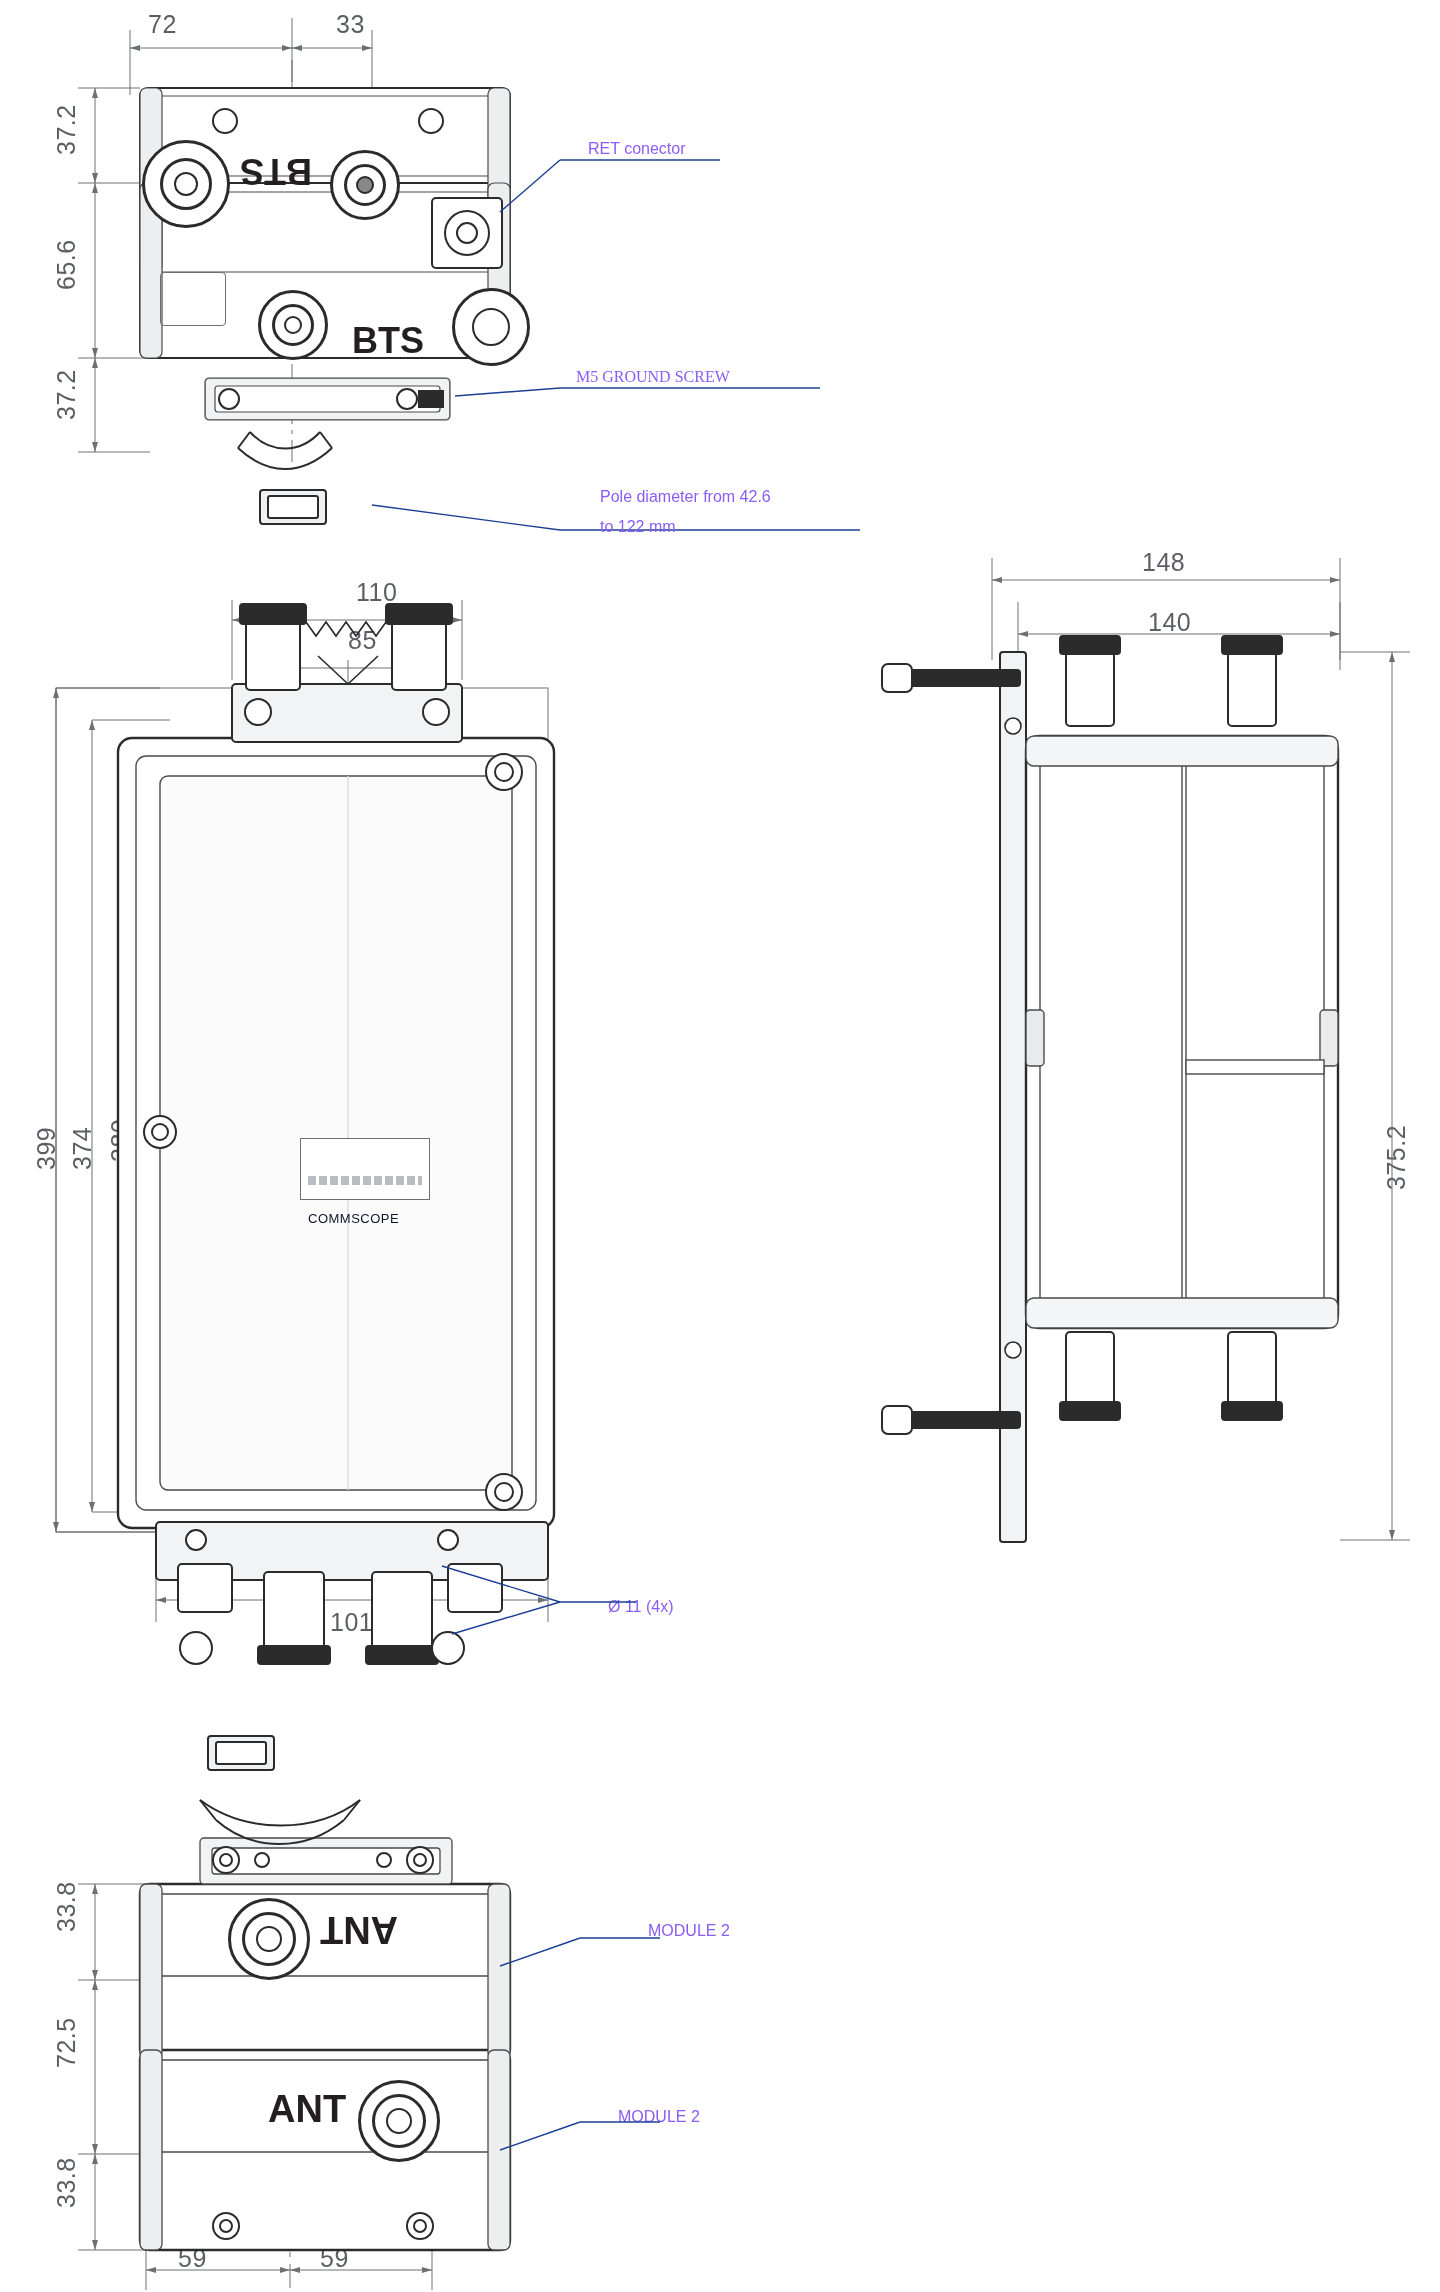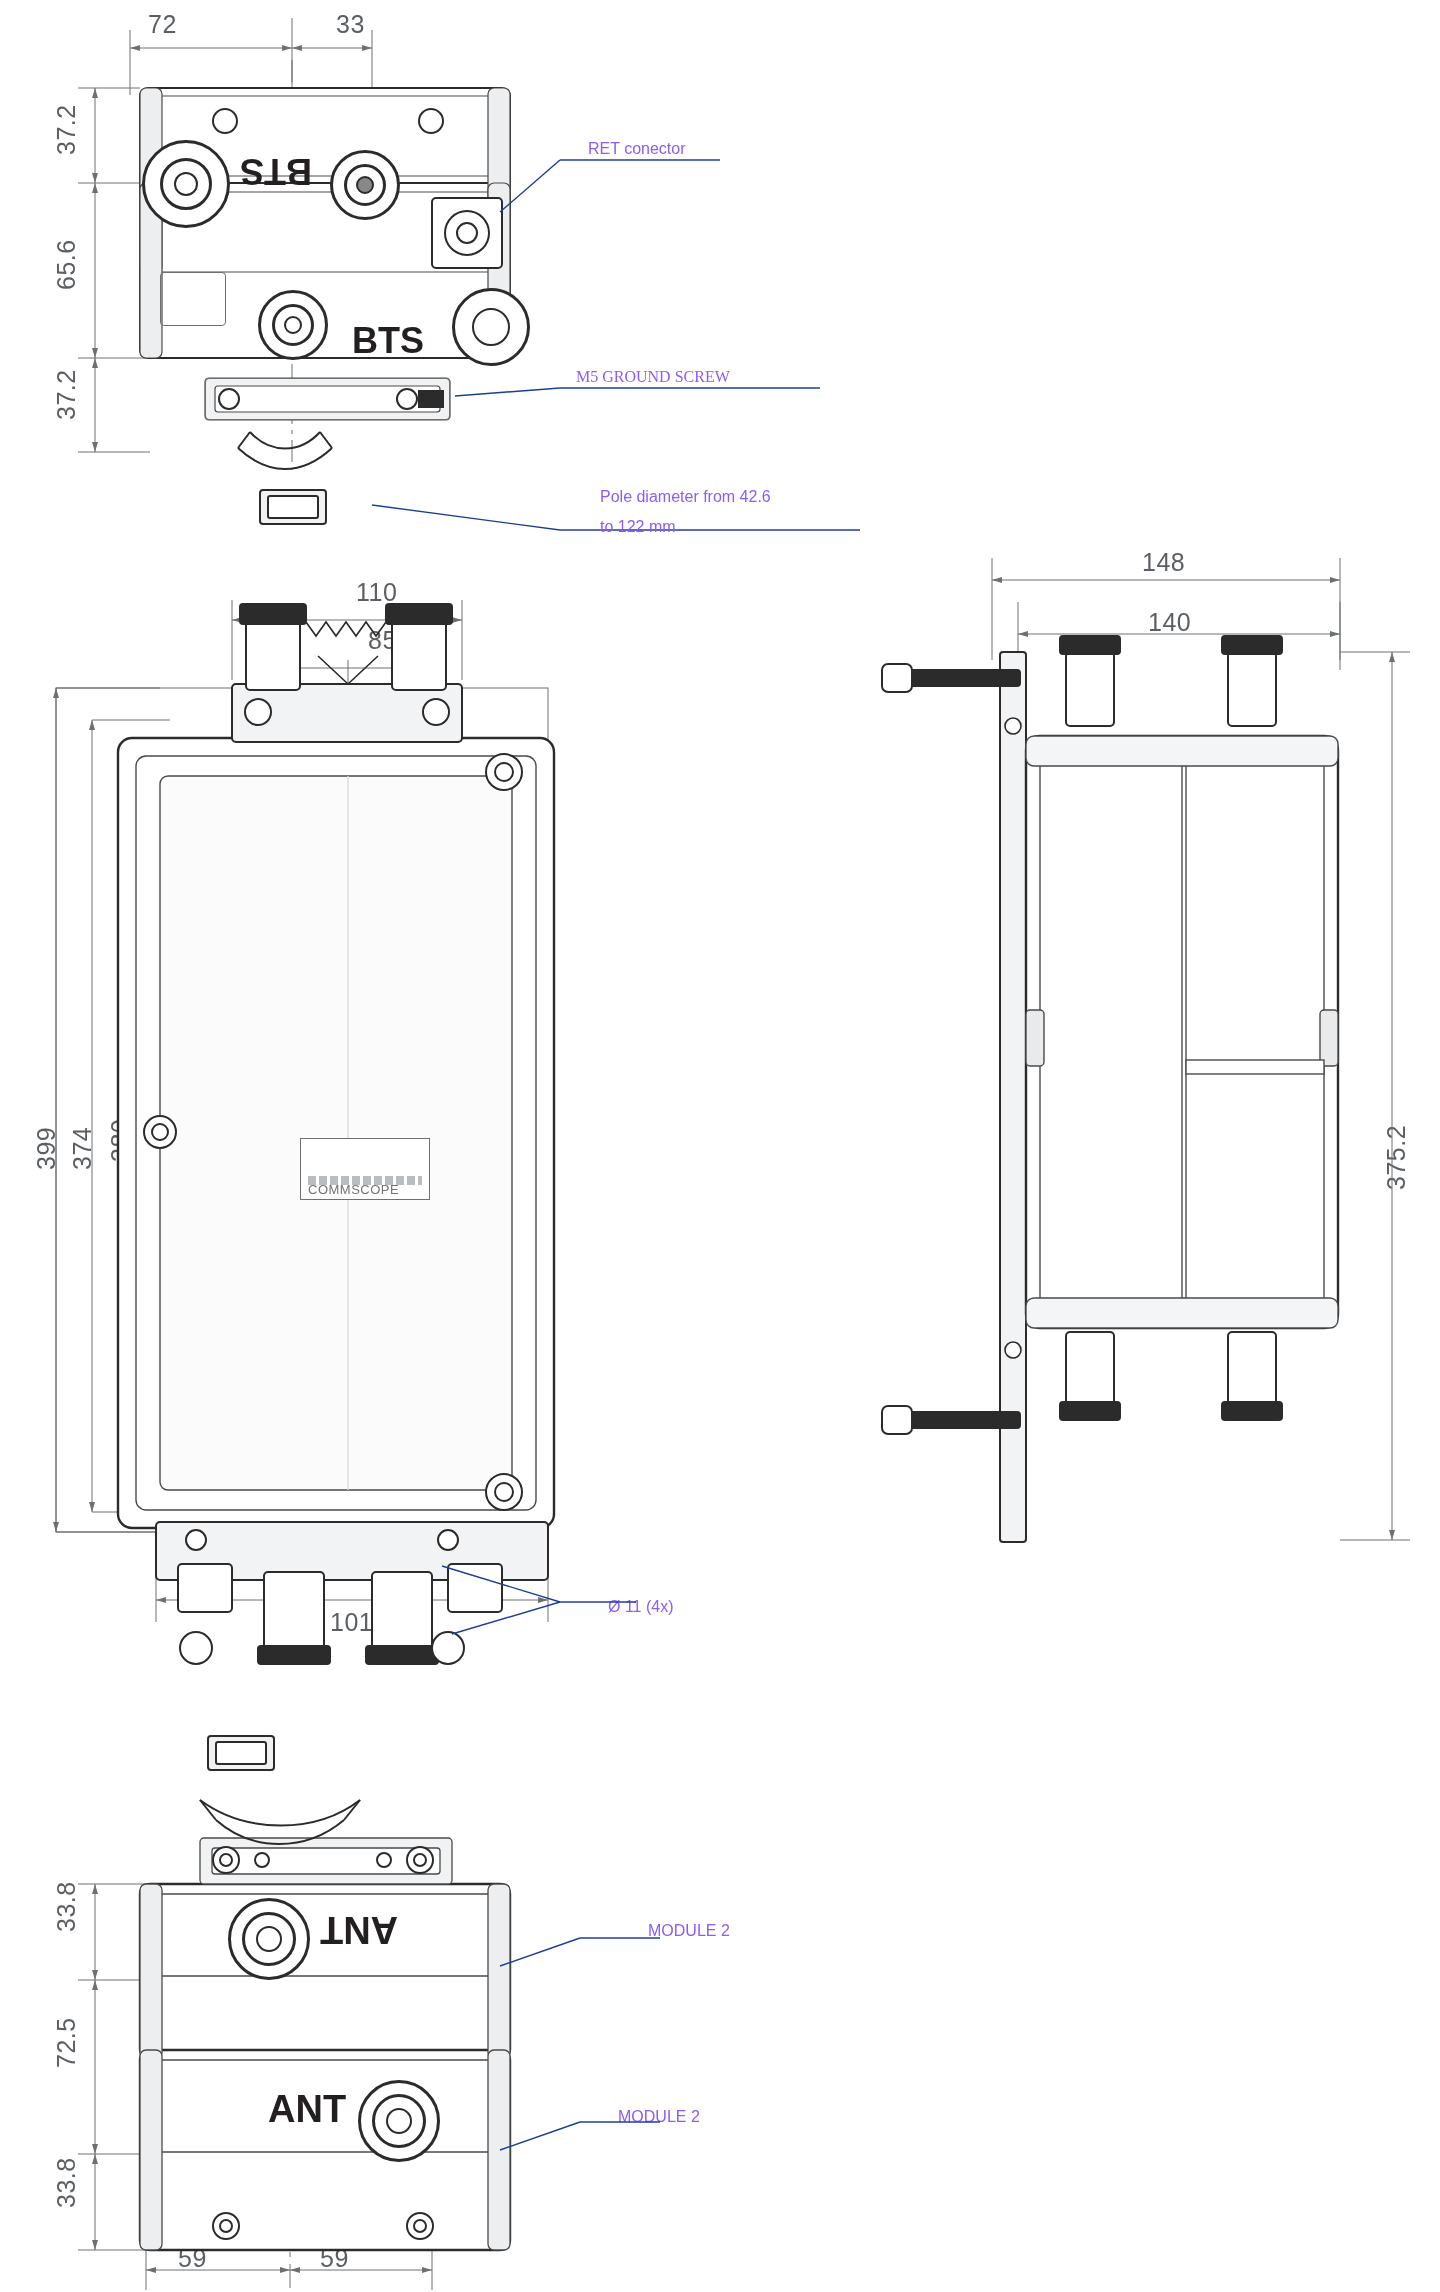--- a/index.html
+++ b/index.html
@@ -144,21 +144,21 @@
         <path d="M8,28 C38,56 72,56 102,28"></path>
         <rect x="30" y="70" width="66" height="34" rx="3" fill="#f0f1f3"></rect>
         <rect x="38" y="76" width="50" height="22" rx="2" fill="#ffffff"></rect>
       </g>
     </svg>
   </div>
 
   <div>
 
     <div class="dim" style="left:356px;top:578px;">110</div>
-    <div class="dim" style="left:368px;top:626px;">85</div>
+    <div class="dim" style="left:348px;top:626px;">85</div>
     <div class="dim rotv" style="left:32px;top:1170px;">399</div>
     <div class="dim rotv" style="left:68px;top:1170px;">374</div>
     <div class="dim rotv" style="left:106px;top:1162px;">280</div>
     <div class="dim" style="left:330px;top:1608px;">101</div>
     <div class="note" style="left:608px;top:1598px;">Ø 11 (4x)</div>
 
     <svg width="900" height="1200" style="left:0px;top:560px;">
       <g stroke="#6c7073" stroke-width="1" fill="none">
 
         <line x1="232" y1="40" x2="232" y2="120"></line>
@@ -262,21 +262,21 @@
         <circle cx="448" cy="980" r="10"></circle>
       </g>
       <g stroke="#1c3f94" stroke-width="1.4" fill="none">
         <line x1="452" y1="1074" x2="560" y2="1042"></line>
         <line x1="560" y1="1042" x2="636" y2="1042"></line>
         <line x1="442" y1="1006" x2="560" y2="1042"></line>
       </g>
     </svg>
 
     <div class="thin" style="left:300px;top:1138px;width:130px;height:62px;background:#ffffff;"></div>
-    <div style="position:absolute;left:308px;top:1182px;font-size:13px;letter-spacing:.5px;color:#737373;">COMMSCOPE</div>
+    <div style="position:absolute;left:308px;top:1211px;font-size:13px;letter-spacing:.5px;color:#0f172a;">COMMSCOPE</div>
     <div style="position:absolute;left:308px;top:1176px;width:114px;height:9px;background:repeating-linear-gradient(90deg,#b9bcc0 0 8px,transparent 8px 11px);"></div>
   </div>
 
   <div>
     <div class="dim" style="left:1142px;top:548px;">148</div>
     <div class="dim" style="left:1148px;top:608px;">140</div>
     <div class="dim rotv" style="left:1382px;top:1190px;">375.2</div>
 
     <svg width="600" height="1200" style="left:940px;top:540px;">
       <g stroke="#6c7073" stroke-width="1" fill="none">

